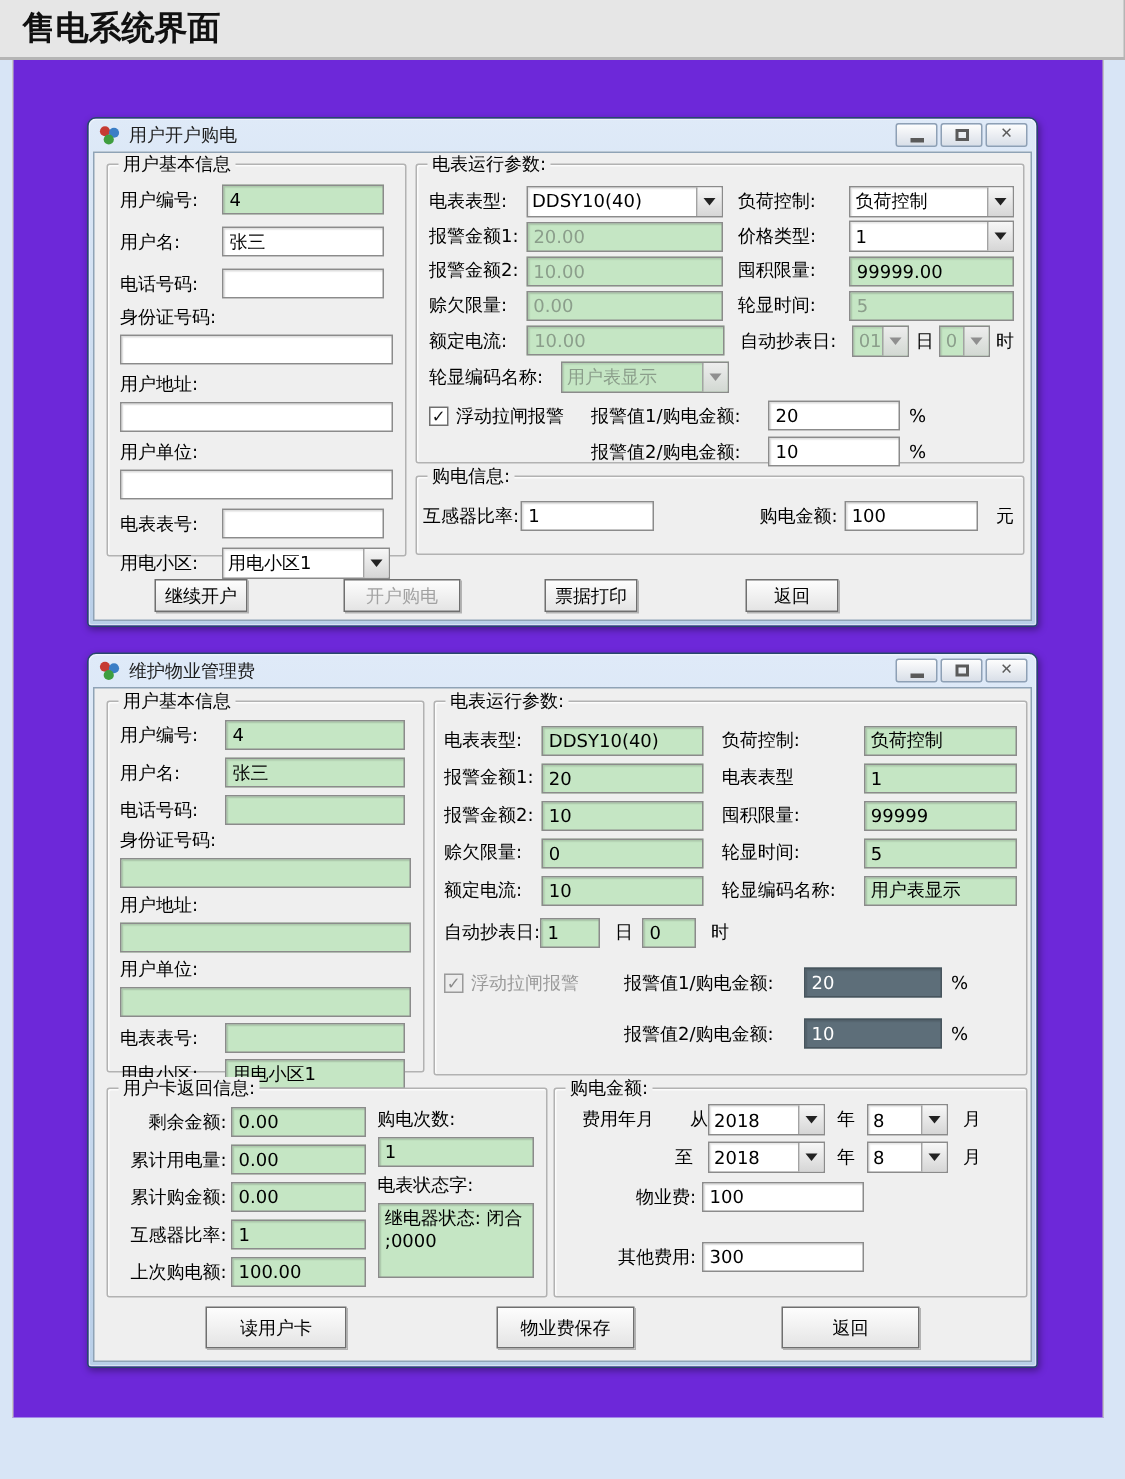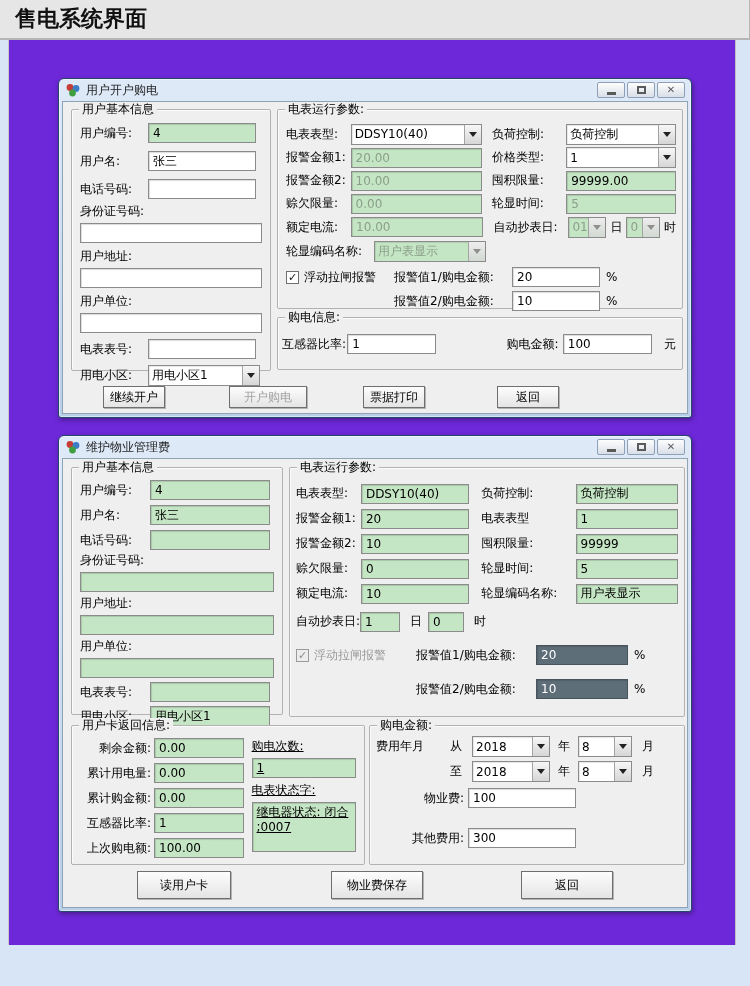--- a/index.html
+++ b/index.html
@@ -374,33 +374,33 @@
             </div>
             <div class="frow" style="margin-bottom:5px;">
               <span class="lbl" style="width:78px; text-align:right; padding-right:3px;">互感器比率:</span>
               <span class="tf green" style="width:90px;">1</span>
             </div>
             <div class="frow">
               <span class="lbl" style="width:78px; text-align:right; padding-right:3px;">上次购电额:</span>
               <span class="tf green" style="width:90px;">100.00</span>
             </div>
           </div>
-          <div style="width:108px; margin-left:6px;text-decoration:underline;">
+          <div style="width:108px; margin-left:6px;">
             <span class="stack-lbl">购电次数:</span>
             <span class="tf green" style="width:104px; margin-bottom:4px;">1</span>
             <span class="stack-lbl">电表状态字:</span>
             <span class="ta" style="display:block; width:104px; height:50px;">继电器状态: 闭合
-;0007</span>
+;0000</span>
           </div>
         </div>
       </div>
 
       <div class="group" style="left:306px; top:266px; width:316px; height:140px; padding:10px 6px 0 6px;">
         <span class="legend">购电金额:</span>
-        <div class="frow" style="margin-bottom:4px;">
+        <div class="frow" style="margin-bottom:4px;text-align:right;">
           <span class="lbl" style="width:60px;">费用年月</span>
           <span class="lbl" style="width:22px; margin-left:14px;">从</span>
           <span class="combo" style="width:78px;">
             <span class="ct">2018</span>
             <span class="cbtn">
                 <span class="arrow"></span>
               </span>
           </span>
           <span class="unit" style="margin:0 8px 0 8px;">年</span>
           <span class="combo" style="width:54px;">

